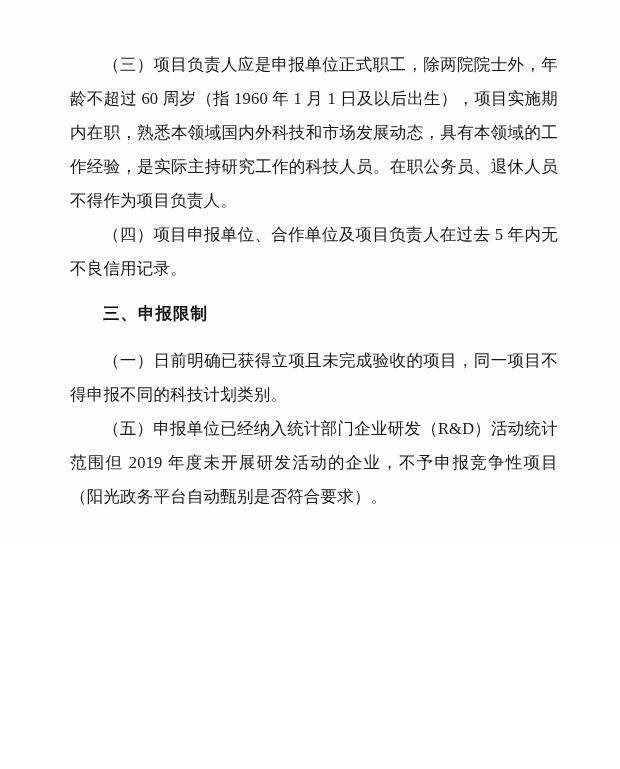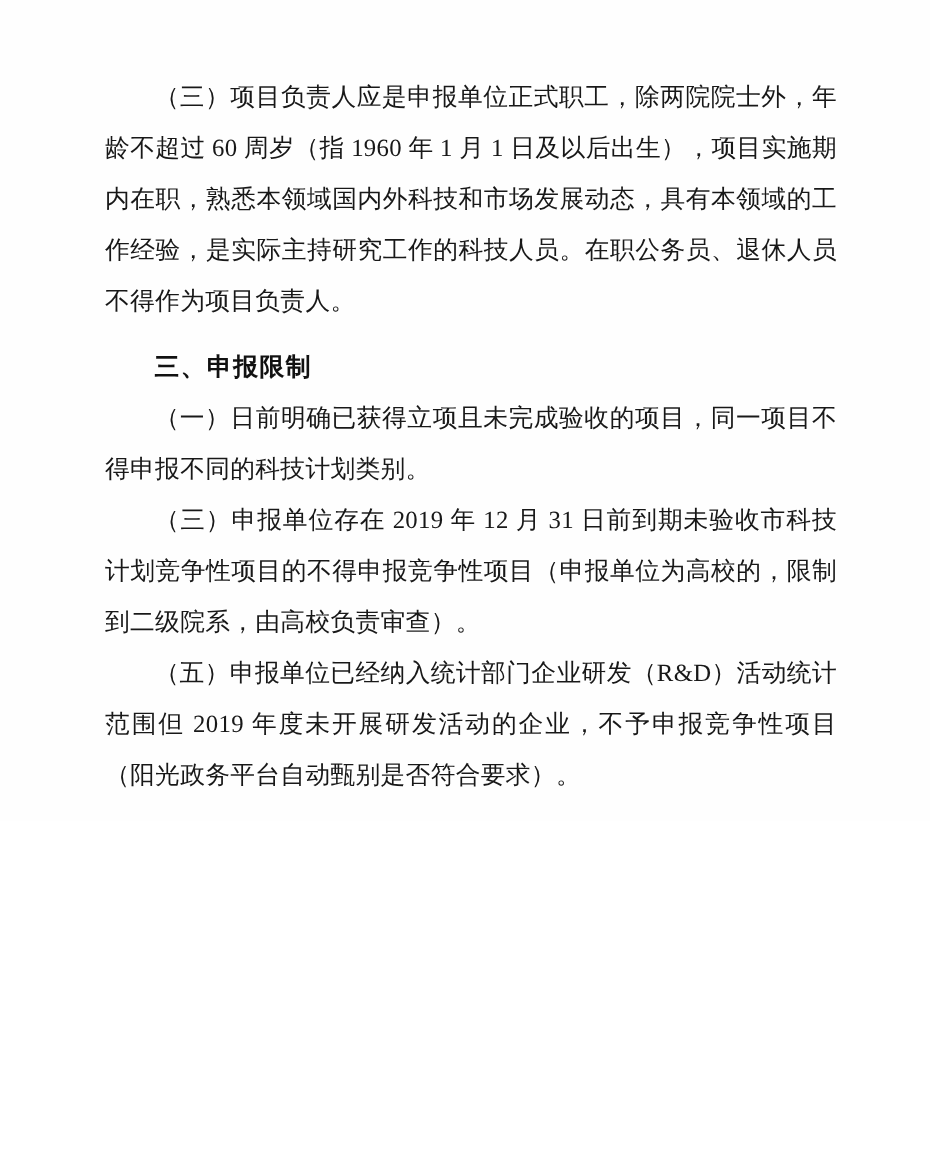--- a/index.html
+++ b/index.html
@@ -30,40 +30,40 @@
     margin: 0 0 0 0;
     text-indent: 2em;
     letter-spacing: 0.2px;
     color: #181818;
   }
   .heading {
     font-size: 16.5px;
     line-height: 34px;
     font-weight: bold;
     text-indent: 2em;
-    margin: 6px 0 0 0;
+    margin: 6px 0 14px 0;
     letter-spacing: 1px;
     color: #111111;
     font-family: "Liberation Sans", "DejaVu Sans", sans-serif;
   }
   .spacer-sm { height: 4px; }
 </style>
 </head>
 <body>
 
 <div class="page">
 
   <p class="para">（三）项目负责人应是申报单位正式职工，除两院院士外，年龄不超过 60 周岁（指 1960 年 1 月 1 日及以后出生），项目实施期内在职，熟悉本领域国内外科技和市场发展动态，具有本领域的工作经验，是实际主持研究工作的科技人员。在职公务员、退休人员不得作为项目负责人。</p>
 
+  <p class="para">（四）项目申报单位、合作单位及项目负责人在过去 5 年内无不良信用记录。</p>
 
   <div class="spacer-sm"></div>
 
   <h2 class="heading">三、申报限制</h2>
 
   <p class="para">（一）日前明确已获得立项且未完成验收的项目，同一项目不得申报不同的科技计划类别。</p>
 
 
-  <p class="para">（三）申报单位存在 2019 年 12 月 31 日前到期未验收市科技计划竞争性项目的不得申报竞争性项目（申报单位为高校的，限制到二级院系，由高校负责审查）。</p>
 
 
   <p class="para">（五）申报单位已经纳入统计部门企业研发（R&amp;D）活动统计范围但 2019 年度未开展研发活动的企业，不予申报竞争性项目（阳光政务平台自动甄别是否符合要求）。</p>
 
 </div>
 
 </body></html>

